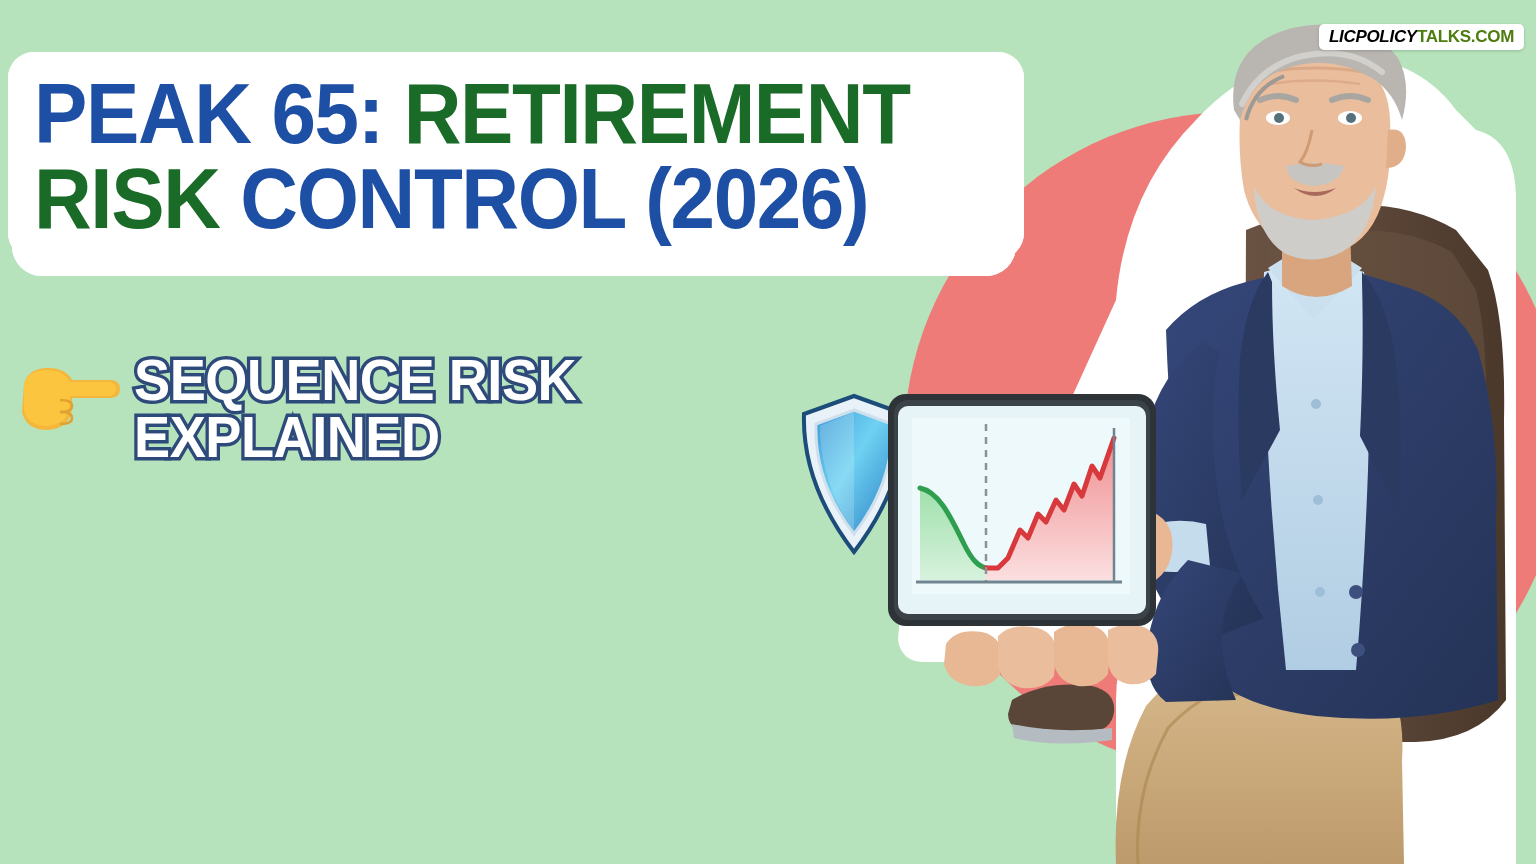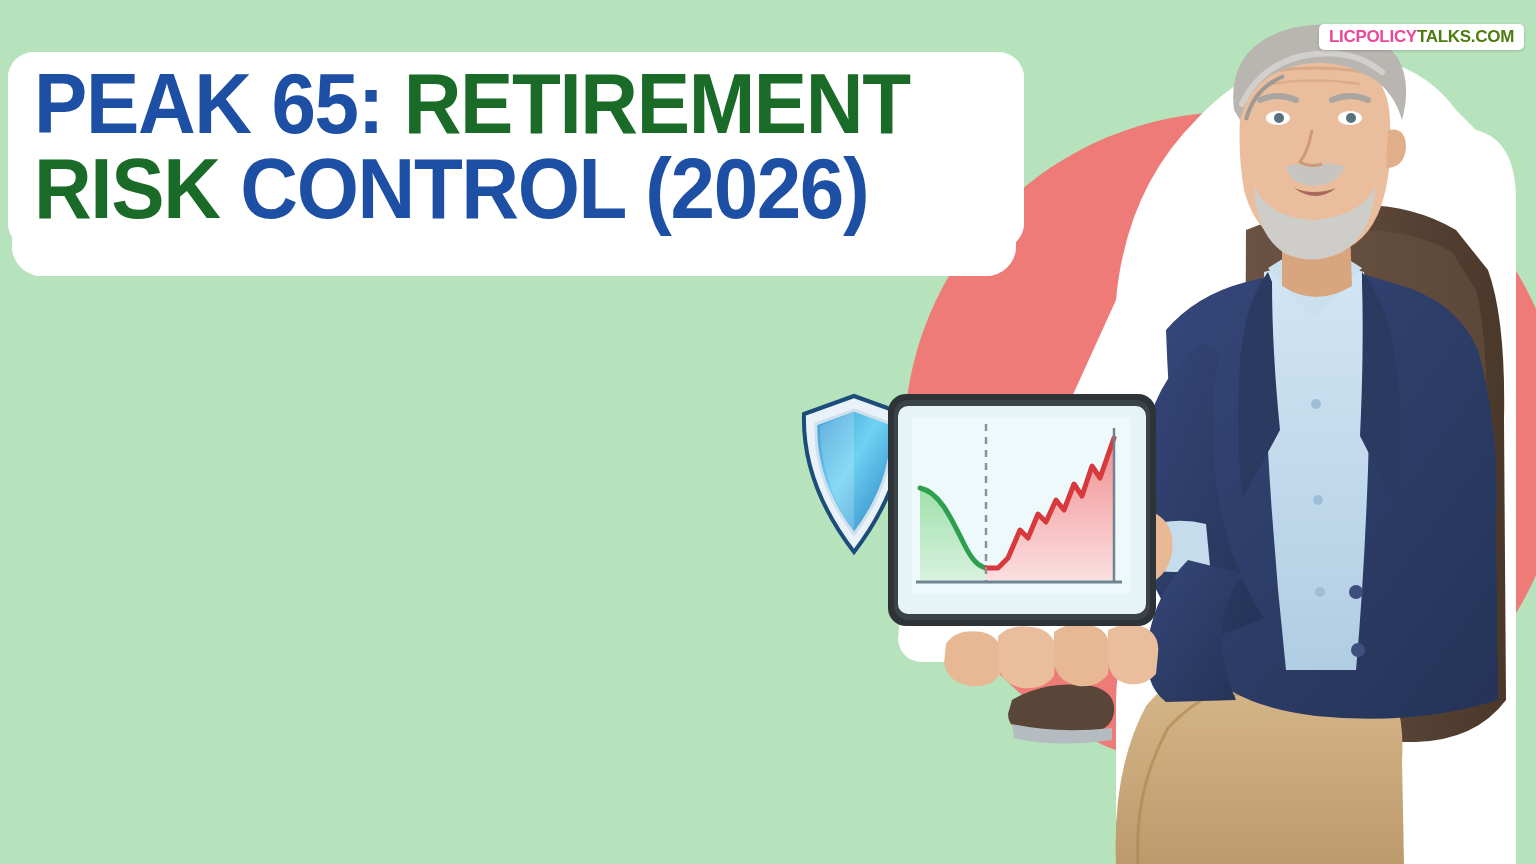--- a/index.html
+++ b/index.html
@@ -31,31 +31,31 @@
     z-index: 60;
     white-space: nowrap;
     line-height: 1;
   }
   .logo-badge span {
     font-family: "Liberation Sans", sans-serif;
     font-weight: 700;
     font-size: 17px;
     letter-spacing: -0.3px;
   }
-  .logo-a { color: #ec4899; }
+  .logo-a { color: #000000; font-style: italic; }
   .logo-b { color: #4d7c0f; }
 
   
   .title-panel {
     position: absolute;
     left: 8px;
     top: 52px;
     width: 1016px;
     z-index: 30;
-    padding: 9px 22px 18px 26px;
+    padding: 19px 22px 18px 26px;
     background: #ffffff;
     border-radius: 26px;
     filter: drop-shadow(0 0 0 #fff);
   }
   .title-panel::before {
     content: "";
     position: absolute;
     left: 4px; top: 8px;
     width: 1004px; height: 216px;
     background: #ffffff;
@@ -375,20 +375,36 @@
     </div>
     <div class="title-line">
       <span class="t-green">RISK</span>
       <span> </span>
       <span class="t-blue">CONTROL (2026)</span>
     </div>
   </div>
 
   <div class="bullets">
 
+    <div class="bullet-row">
+      <div class="hand-icon">
+        <svg viewBox="0 0 108 78">
+          <path d="M10 26 Q14 10 34 10 Q52 10 58 22 L96 22 Q106 22 106 31
+                   Q106 40 96 40 L58 40 L58 50 Q56 70 34 72 Q12 72 8 54 Z" fill="#f5b63c"></path>
+          <path d="M10 26 Q14 12 32 12 Q50 12 56 24 L94 24 Q102 24 102 31
+                   Q102 38 94 38 L56 38 L56 48 Q54 66 33 68 Q14 68 10 52 Z" fill="#fbc53f"></path>
+          <path d="M46 42 Q58 42 58 48 Q58 54 46 54" fill="none" stroke="#e0a231" stroke-width="2.5"></path>
+          <path d="M46 54 Q58 54 58 60 Q58 66 46 66" fill="none" stroke="#e0a231" stroke-width="2.5"></path>
+        </svg>
+      </div>
+      <div class="bullet-text">
+        <div>SEQUENCE RISK</div>
+        <div>EXPLAINED</div>
+      </div>
+    </div>
 
 
 
   </div>
 
   <div class="logo-badge">
     <span class="logo-a">LICPOLICY</span><span class="logo-b">TALKS.COM</span>
   </div>
 
 </div>

